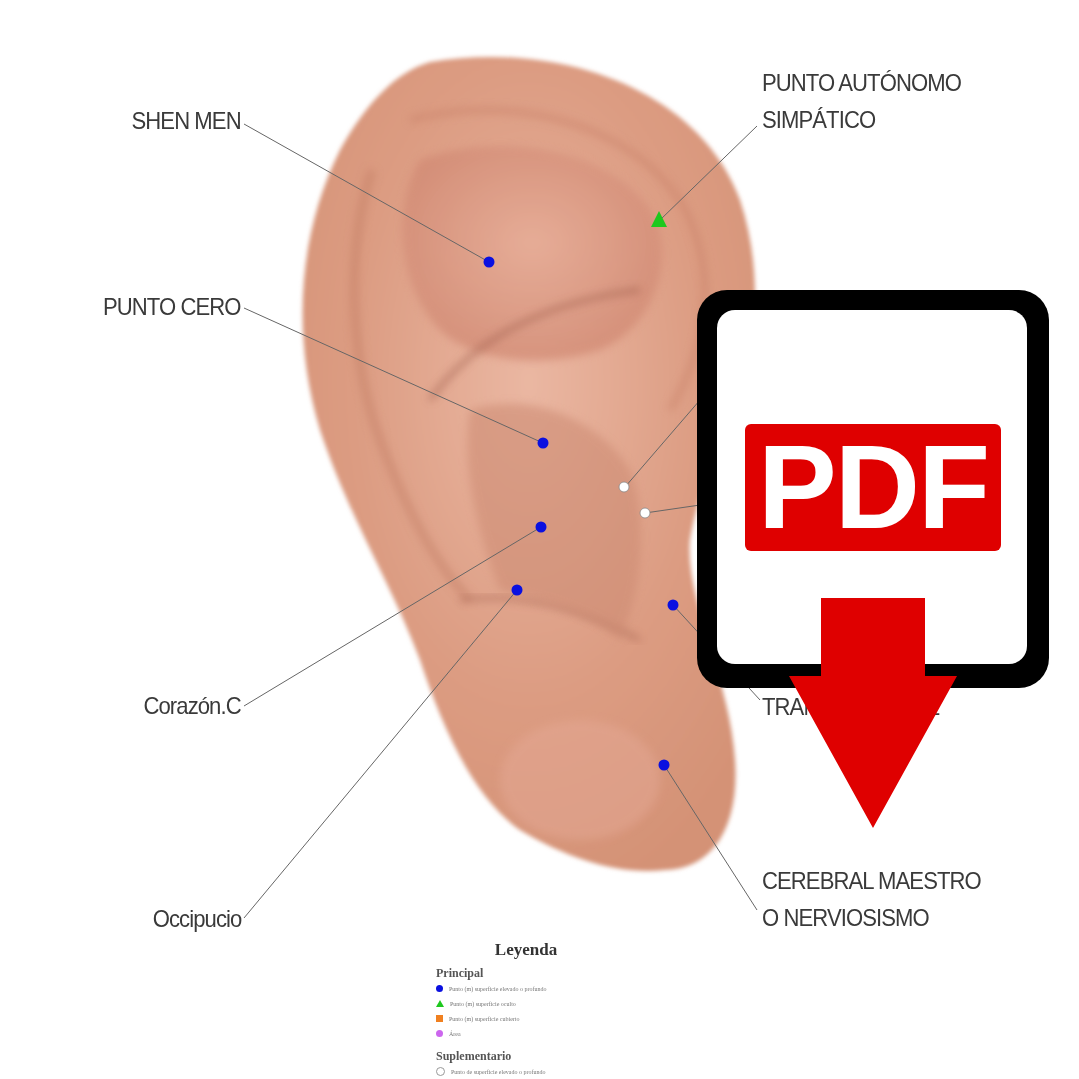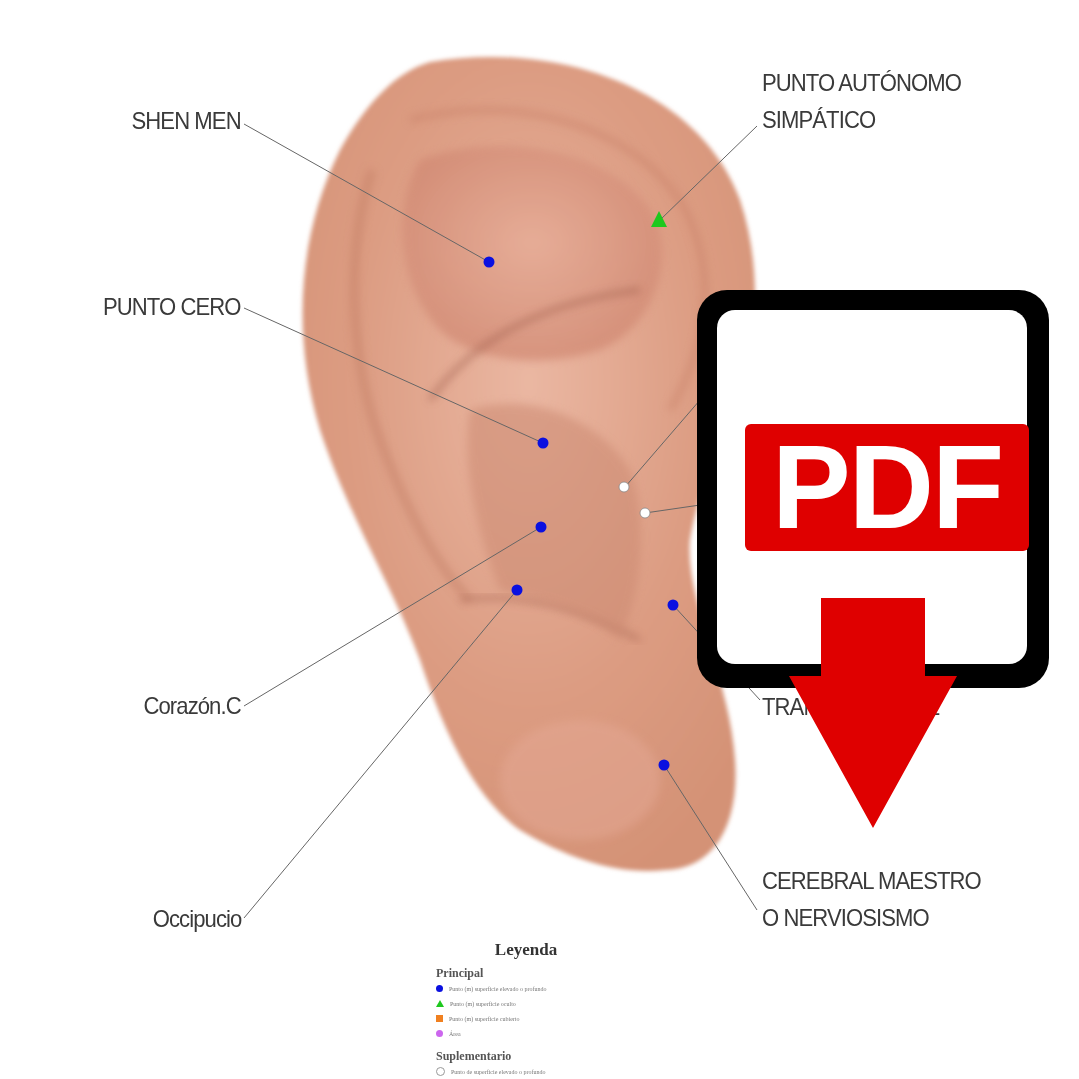--- a/index.html
+++ b/index.html
@@ -12,21 +12,21 @@
   .legend .sec { font-size:12px; font-weight:bold; margin-top:6px; color:#555; }
   .legend .row { display:flex; align-items:center; font-size:6px; height:15px; color:#777; }
   .legend .sw { width:7px; height:7px; margin-right:6px; flex:none; }
   .legend .sw.circle { border-radius:50%; }
   .legend .sw.tri { width:0; height:0; border-left:4px solid transparent; border-right:4px solid transparent; border-bottom:7px solid #1ec81e; }
   .legend .sw.open { border:1px solid #999; background:#fff; border-radius:50%; }
   .legend .sw.opentri { width:0;height:0;border-left:4px solid transparent;border-right:4px solid transparent;border-bottom:7px solid #aaa; }
   .legend .sw.opensq { border:1px solid #999; background:#fff; }
   .pdf-frame { position:absolute; left:697px; top:290px; width:352px; height:398px; background:#000; border-radius:30px; }
   .pdf-inner { position:absolute; left:20px; top:20px; width:310px; height:354px; background:#fff; border-radius:18px; }
-  .pdf-badge { position:absolute; left:745px; top:424px; width:284px; height:127px; background:#df0000; border-radius:6px; color:#fff; font-weight:bold; font-size:118px; line-height:127px; text-align:center; letter-spacing:-2px; font-family:"Liberation Sans", sans-serif; }
+  .pdf-badge { position:absolute; left:745px; top:424px; width:256px; height:127px; background:#df0000; border-radius:6px; color:#fff; font-weight:bold; font-size:118px; line-height:127px; text-align:center; letter-spacing:-2px; font-family:"Liberation Sans", sans-serif; }
 </style>
 </head>
 <body>
 
 <div class="stage">
 
   <svg width="1079" height="1079" style="position:absolute;left:0;top:0;">
     <defs>
       <radialGradient id="skin" cx="50%" cy="40%" r="65%">
         <stop offset="0%" stop-color="#eab7a2"></stop>

